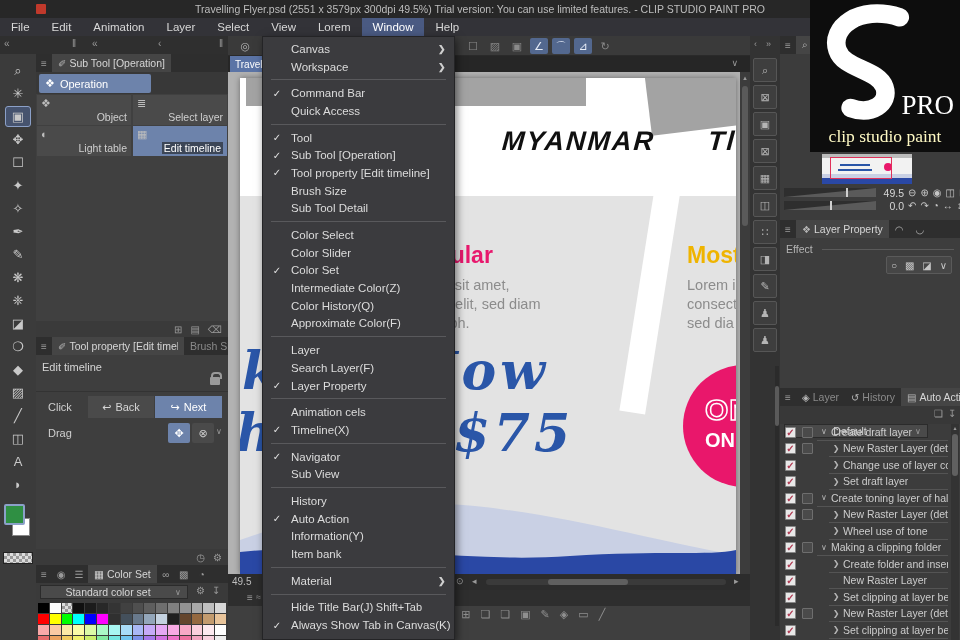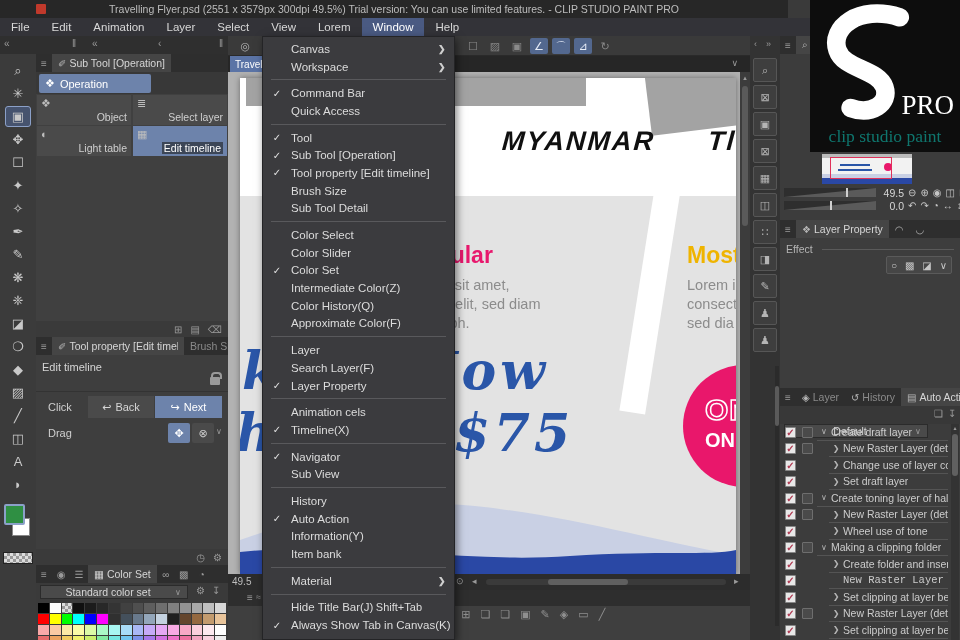--- a/index.html
+++ b/index.html
@@ -2,21 +2,21 @@
 <html><head>
 <meta charset="utf-8">
 <style>
   * { margin:0; padding:0; box-sizing:border-box; }
   html,body { width:960px; height:640px; overflow:hidden; background:#222; }
   body { font-family:"Liberation Sans", sans-serif; }
   #screen { position:relative; width:960px; height:640px; background:#3a3a3a; color:#d0d0d0; font-size:12px; }
   .abs { position:absolute; }
 
   
-  #titlebar { left:0; top:0; width:788px; height:18px; background:#272727; display:flex; align-items:center; justify-content:center; font-size:10.5px; color:#bdbdbd; }
+  #titlebar { left:0; top:0; width:960px; height:18px; background:#272727; display:flex; align-items:center; justify-content:center; font-size:10.5px; color:#bdbdbd; }
   #app-icon { position:absolute; left:36px; top:4px; width:10px; height:10px; background:#c0392b; border-radius:1px; }
 
   
   #menubar { left:0; top:18px; width:960px; height:18px; background:#333338; display:flex; align-items:stretch; }
   .mb-item { padding:0 11px; display:flex; align-items:center; font-size:11.5px; color:#d8d8d8; }
   .mb-item.active { background:#4a5a82; color:#fff; }
 
   
   #left-header { left:0; top:36px; width:228px; height:18px; background:#2f2f2f; color:#9a9a9a; font-size:10px; }
   #left-header span { position:absolute; top:2px; }
@@ -160,21 +160,21 @@
   .aa-chev { width:14px; text-align:center; font-size:8px; color:#b5b5b5; flex:0 0 14px; }
   .aa-label { font-size:10.5px; color:#cccccc; white-space:nowrap; overflow:hidden; }
   #aa-scroll { position:absolute; right:1px; top:388px; width:8px; height:216px; background:#333; }
   #aa-scroll .arr { position:absolute; top:0; left:0; width:8px; text-align:center; font-size:6px; color:#9a9a9a; }
   #aa-scroll .handle { position:absolute; top:10px; left:1px; width:6px; height:42px; background:#606060; border-radius:3px; }
 
   
   #logo { left:810px; top:0; width:150px; height:152px; background:#0d0d0d; z-index:40; }
   #logo svg { position:absolute; left:2px; top:2px; }
   #brand-pro { position:absolute; right:6px; top:90px; font-family:"Liberation Serif", serif; font-size:27px; color:#fff; }
-  #brand-name { position:absolute; left:0; top:126px; width:150px; text-align:center; font-family:"Liberation Serif", serif; font-size:17.5px; color:#0f766e; }
+  #brand-name { position:absolute; left:0; top:126px; width:150px; text-align:center; font-family:"Liberation Serif", serif; font-size:17.5px; color:#fef9c3; }
 
   
   #winmenu { left:262px; top:36px; width:193px; height:604px; background:#3b3b3e; border:1px solid #242426; box-shadow:2px 3px 8px rgba(0,0,0,.5); z-index:50; overflow:hidden; padding-top:3px; }
   .wm-item { display:flex; align-items:center; height:17.7px; flex:0 0 17.7px; }
   .wm-check { width:28px; text-align:center; font-size:10px; color:#e2e2e2; flex:0 0 28px; }
   .wm-label { flex:1; font-size:11.5px; color:#dcdcdc; white-space:nowrap; }
   .wm-short { margin-right:16px; font-size:11px; color:#dcdcdc; }
   .wm-sub { width:16px; font-size:9px; color:#cfcfcf; font-weight:bold; }
   .wm-sep { border-top:1px solid #59595c; margin:4px 8px; }
 </style>
@@ -655,21 +655,21 @@
           <span class="aa-cb">✓</span>
           <span class="aa-cb2 none"></span>
           <div class="aa-right" style="margin-left: 16px;">
             <span class="aa-chev">❯</span>
             <span class="aa-label">Create folder and insert layer</span>
           </div>
         </div>
         <div class="aa-row">
           <span class="aa-cb">✓</span>
           <span class="aa-cb2 none"></span>
-          <div class="aa-right" style="margin-left: 16px; font-family: Liberation Mono, monospace;">
+          <div class="aa-right" style="margin-left: 16px;">
             <span class="aa-chev"></span>
             <span class="aa-label">New Raster Layer</span>
           </div>
         </div>
         <div class="aa-row">
           <span class="aa-cb">✓</span>
           <span class="aa-cb2 none"></span>
           <div class="aa-right" style="margin-left: 16px;">
             <span class="aa-chev">❯</span>
             <span class="aa-label">Set clipping at layer below</span>

